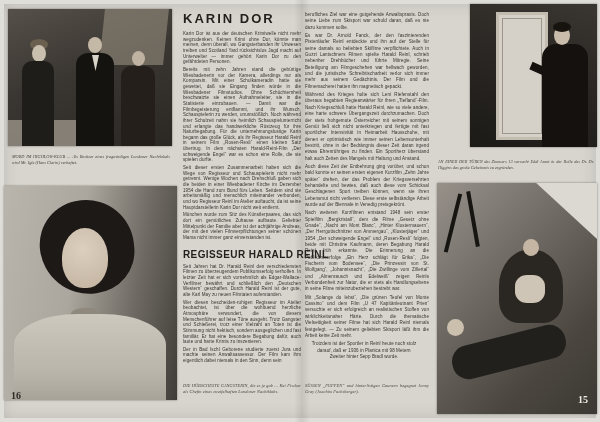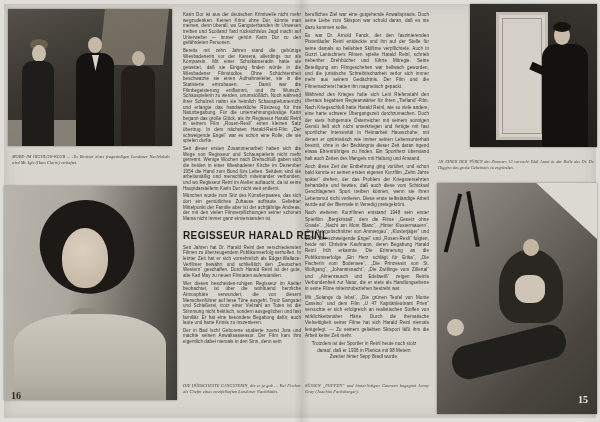--- a/index.html
+++ b/index.html
@@ -134,20 +134,21 @@
 
   <figure class="photo photo-portrait">
     <div class="shape kd-hair"></div>
     <div class="shape kd-face"></div>
     <div class="shape kd-collar"></div>
     <div class="shape kd-coat"></div>
   </figure>
   <div class="pagenum pagenum-left">16</div>
 
   <section class="col col-left">
+    <h1 class="article-title">KARIN DOR</h1>
     <p>Karin Dor ist aus der deutschen Krimiwelle nicht mehr wegzudenken. Keinen Krimi ohne Dor, könnte man meinen, denn überall, wo Gangsterbanden ihr Unwesen treiben und Scotland Yard rücksichtslos Jagd macht auf Unterwelter — immer gehört Karin Dor zu den gefährdeten Personen.</p>
     <p>Bereits mit zehn Jahren stand die gebürtige Wiesbadenerin vor der Kamera, allerdings nur als Komparsin. Mit einer Schulkameradin hatte sie gewettet, daß sie Eingang finden würde in die Wiesbadener Filmstudios. Ohne Schüchternheit beschwatzte sie einen Aufnahmeleiter, sie in die Statisterie einzubauen. — Damit war die Filmbegeisterung entflammt, und ihr Wunsch, Schauspielerin zu werden, unumstößlich. Noch während ihrer Schulzeit nahm sie heimlich Schauspielunterricht und erlangte das handwerkliche Rüstzeug für ihre Naturbegabung. Für die unternehmungslustige Karin begann das große Glück, als ihr Regisseur Harald Reinl in seinem Film „Rosen-Resli“ einen kleinen Satz übertrug. In dem nächsten Harald-Reinl-Film „Der schweigende Engel“ war es schon eine Rolle, die sie spielen durfte.</p>
     <p>Seit dieser ersten Zusammenarbeit haben sich die Wege von Regisseur und Schauspielerin nicht mehr getrennt. Wenige Wochen nach Drehschluß gaben sich die beiden in einer Wiesbadener Kirche im Dezember 1954 die Hand zum Bund fürs Leben. Seitdem sind sie arbeitsmäßig und menschlich miteinander verbunden, und wo Regisseur Reinl im Atelier auftaucht, da ist seine Hauptdarstellerin Karin Dor nicht weit entfernt.</p>
     <p>München wurde zum Sitz des Künstlerpaares, das sich dort ein gemütliches Zuhause aufbaute. Geliebter Mittelpunkt der Familie aber ist der achtjährige Andreas, der mit den vielen Filmverpflichtungen seiner schönen Mama nicht immer ganz einverstanden ist.</p>
     <h2 class="article-title">REGISSEUR HARALD REINL</h2>
     <p>Seit Jahren hat Dr. Harald Reinl den verschiedensten Filmen zu überzeugendem Publikumserfolg verholfen. In letzter Zeit hat er sich vornehmlich als Edgar-Wallace-Verfilmer bewährt und schließlich den „Deutschen Western“ geschaffen. Durch Harald Reinl ist der gute, alte Karl May zu neuen Filmtaten auferstanden.</p>
     <p>Wer diesen bescheiden-ruhigen Regisseur im Atelier beobachtet, ist über die wohltuend herzliche Atmosphäre verwundert, die von diesem Menschenführer auf leise Töne ausgeht. Trotz Gangster und Schießerei, trotz einer Vielzahl an Toten ist die Stimmung nicht hektisch, sondern ausgeglichen und fast familiär. Er hat eine besondere Begabung dafür, auch laute und harte Krimis zu inszenieren.</p>
     <p>Der in Bad Ischl Geborene studierte zuerst Jura und machte seinen Anwaltsassessor. Der Film kam ihm eigentlich dabei niemals in den Sinn, denn sein</p>
     <p class="caption-inline">DIE HÜBSCHESTE GANGSTERIN, die es je gab … Kai Fischer als Chefin eines zweifelhaften Londoner Nachtklubs.</p>
   </section>

